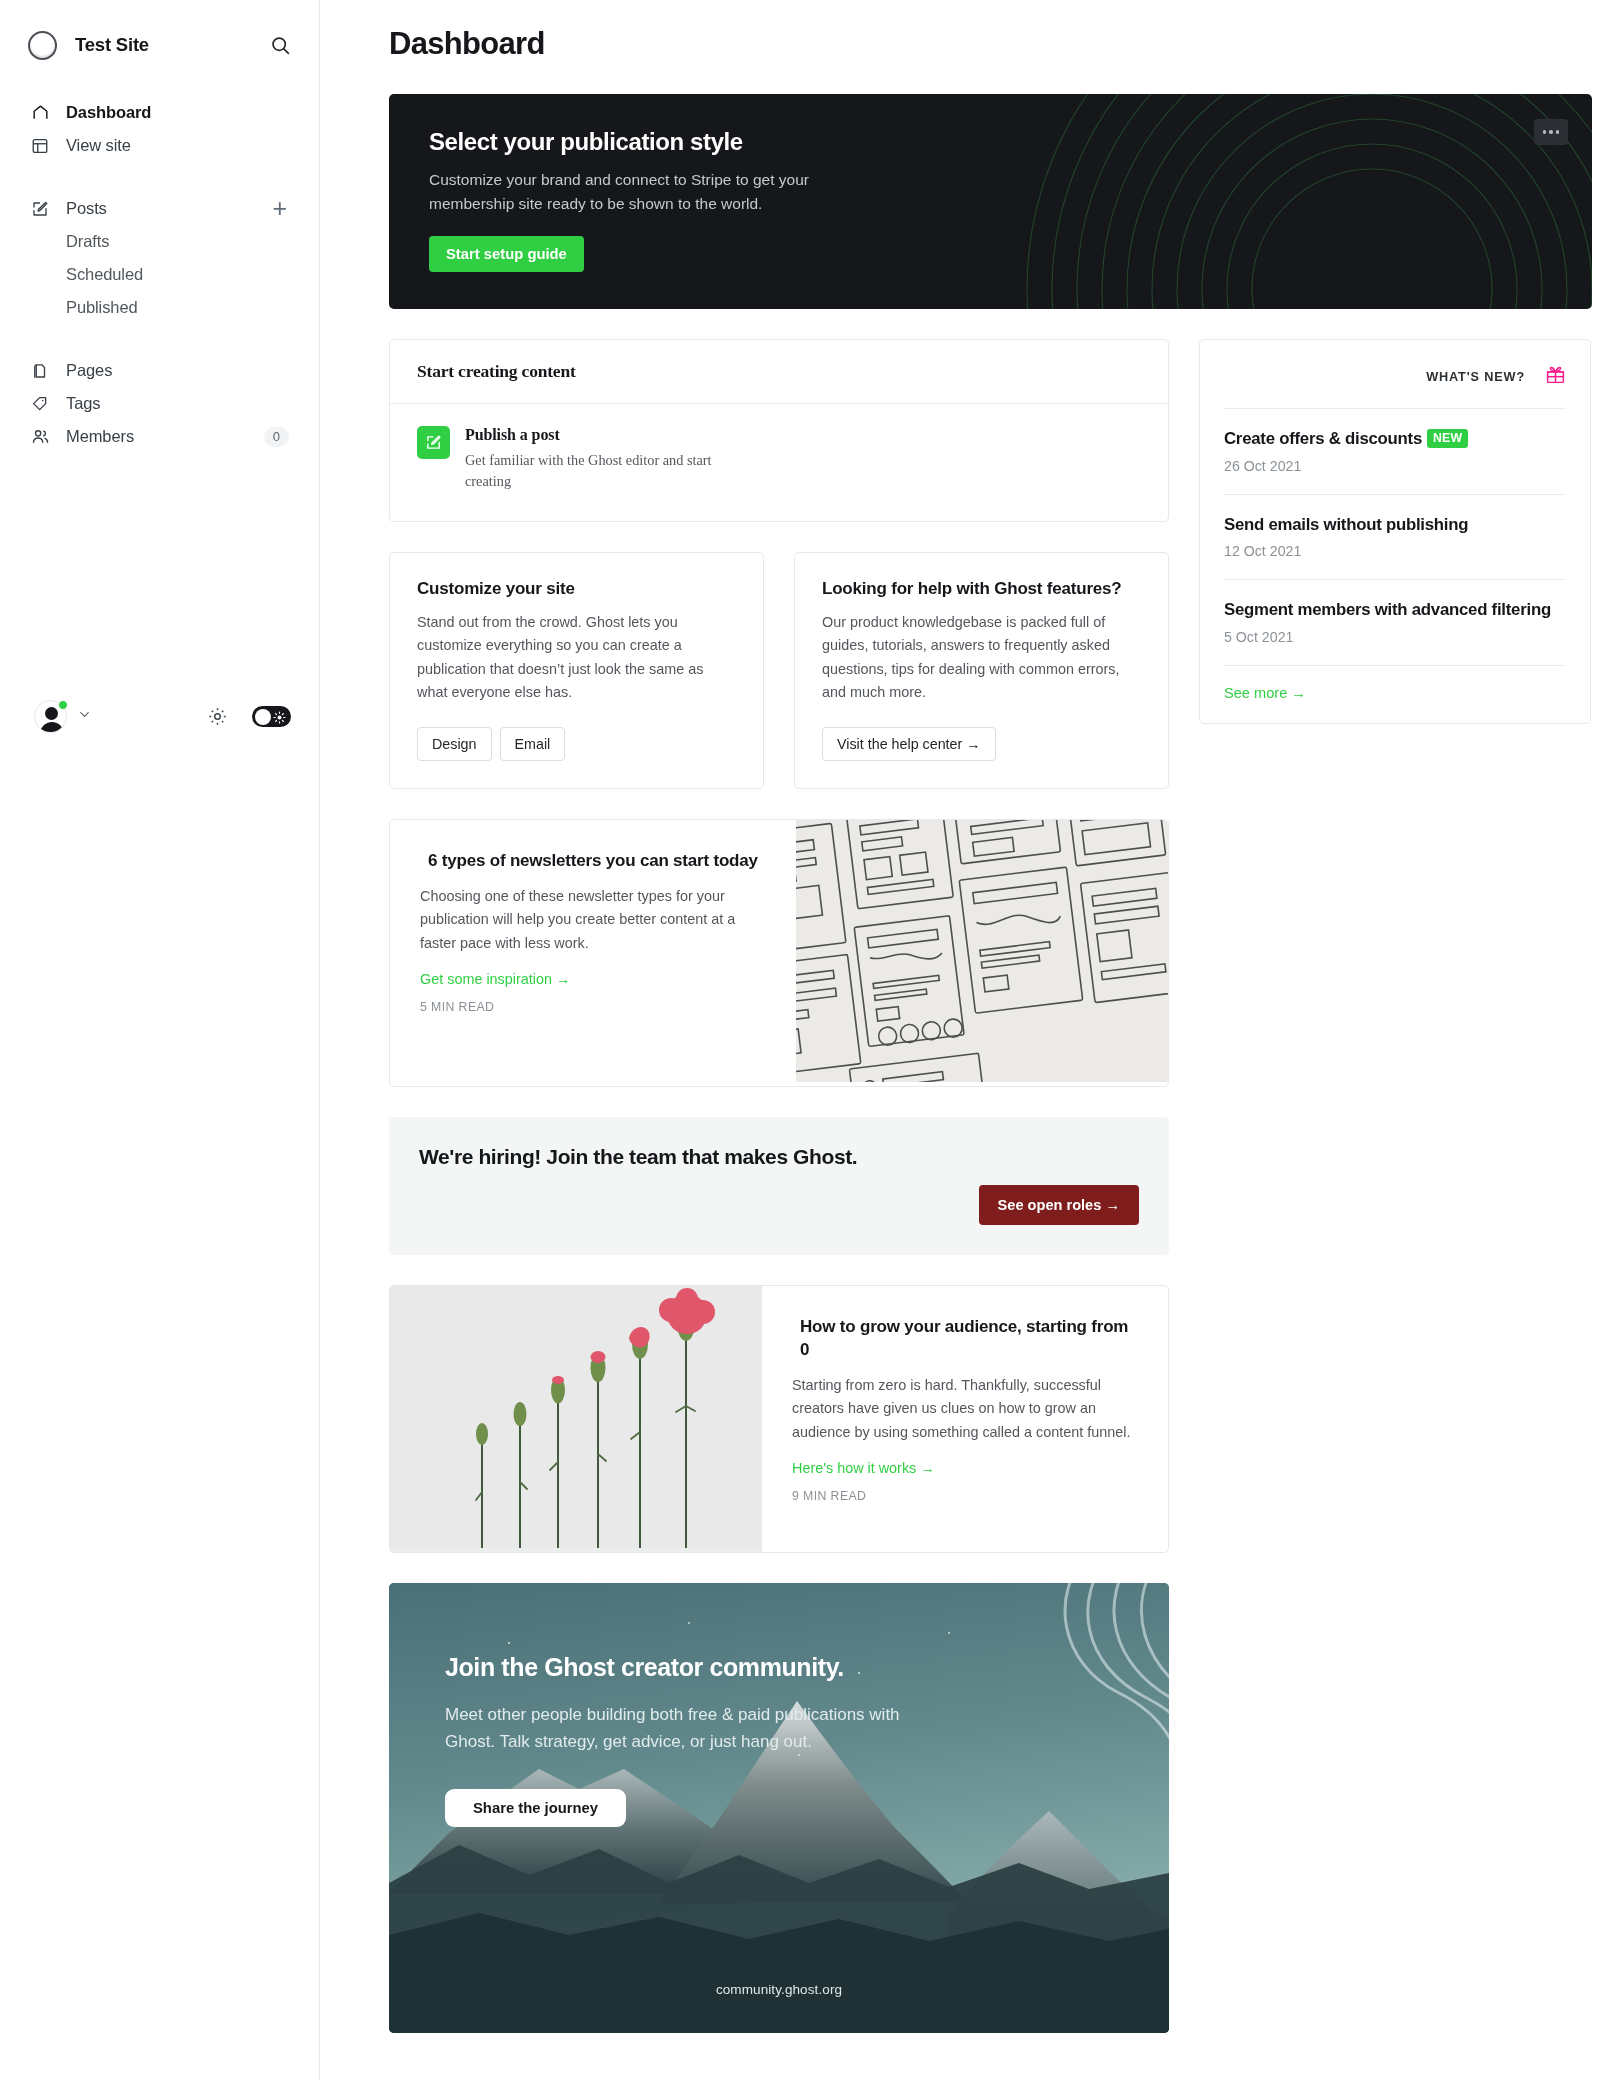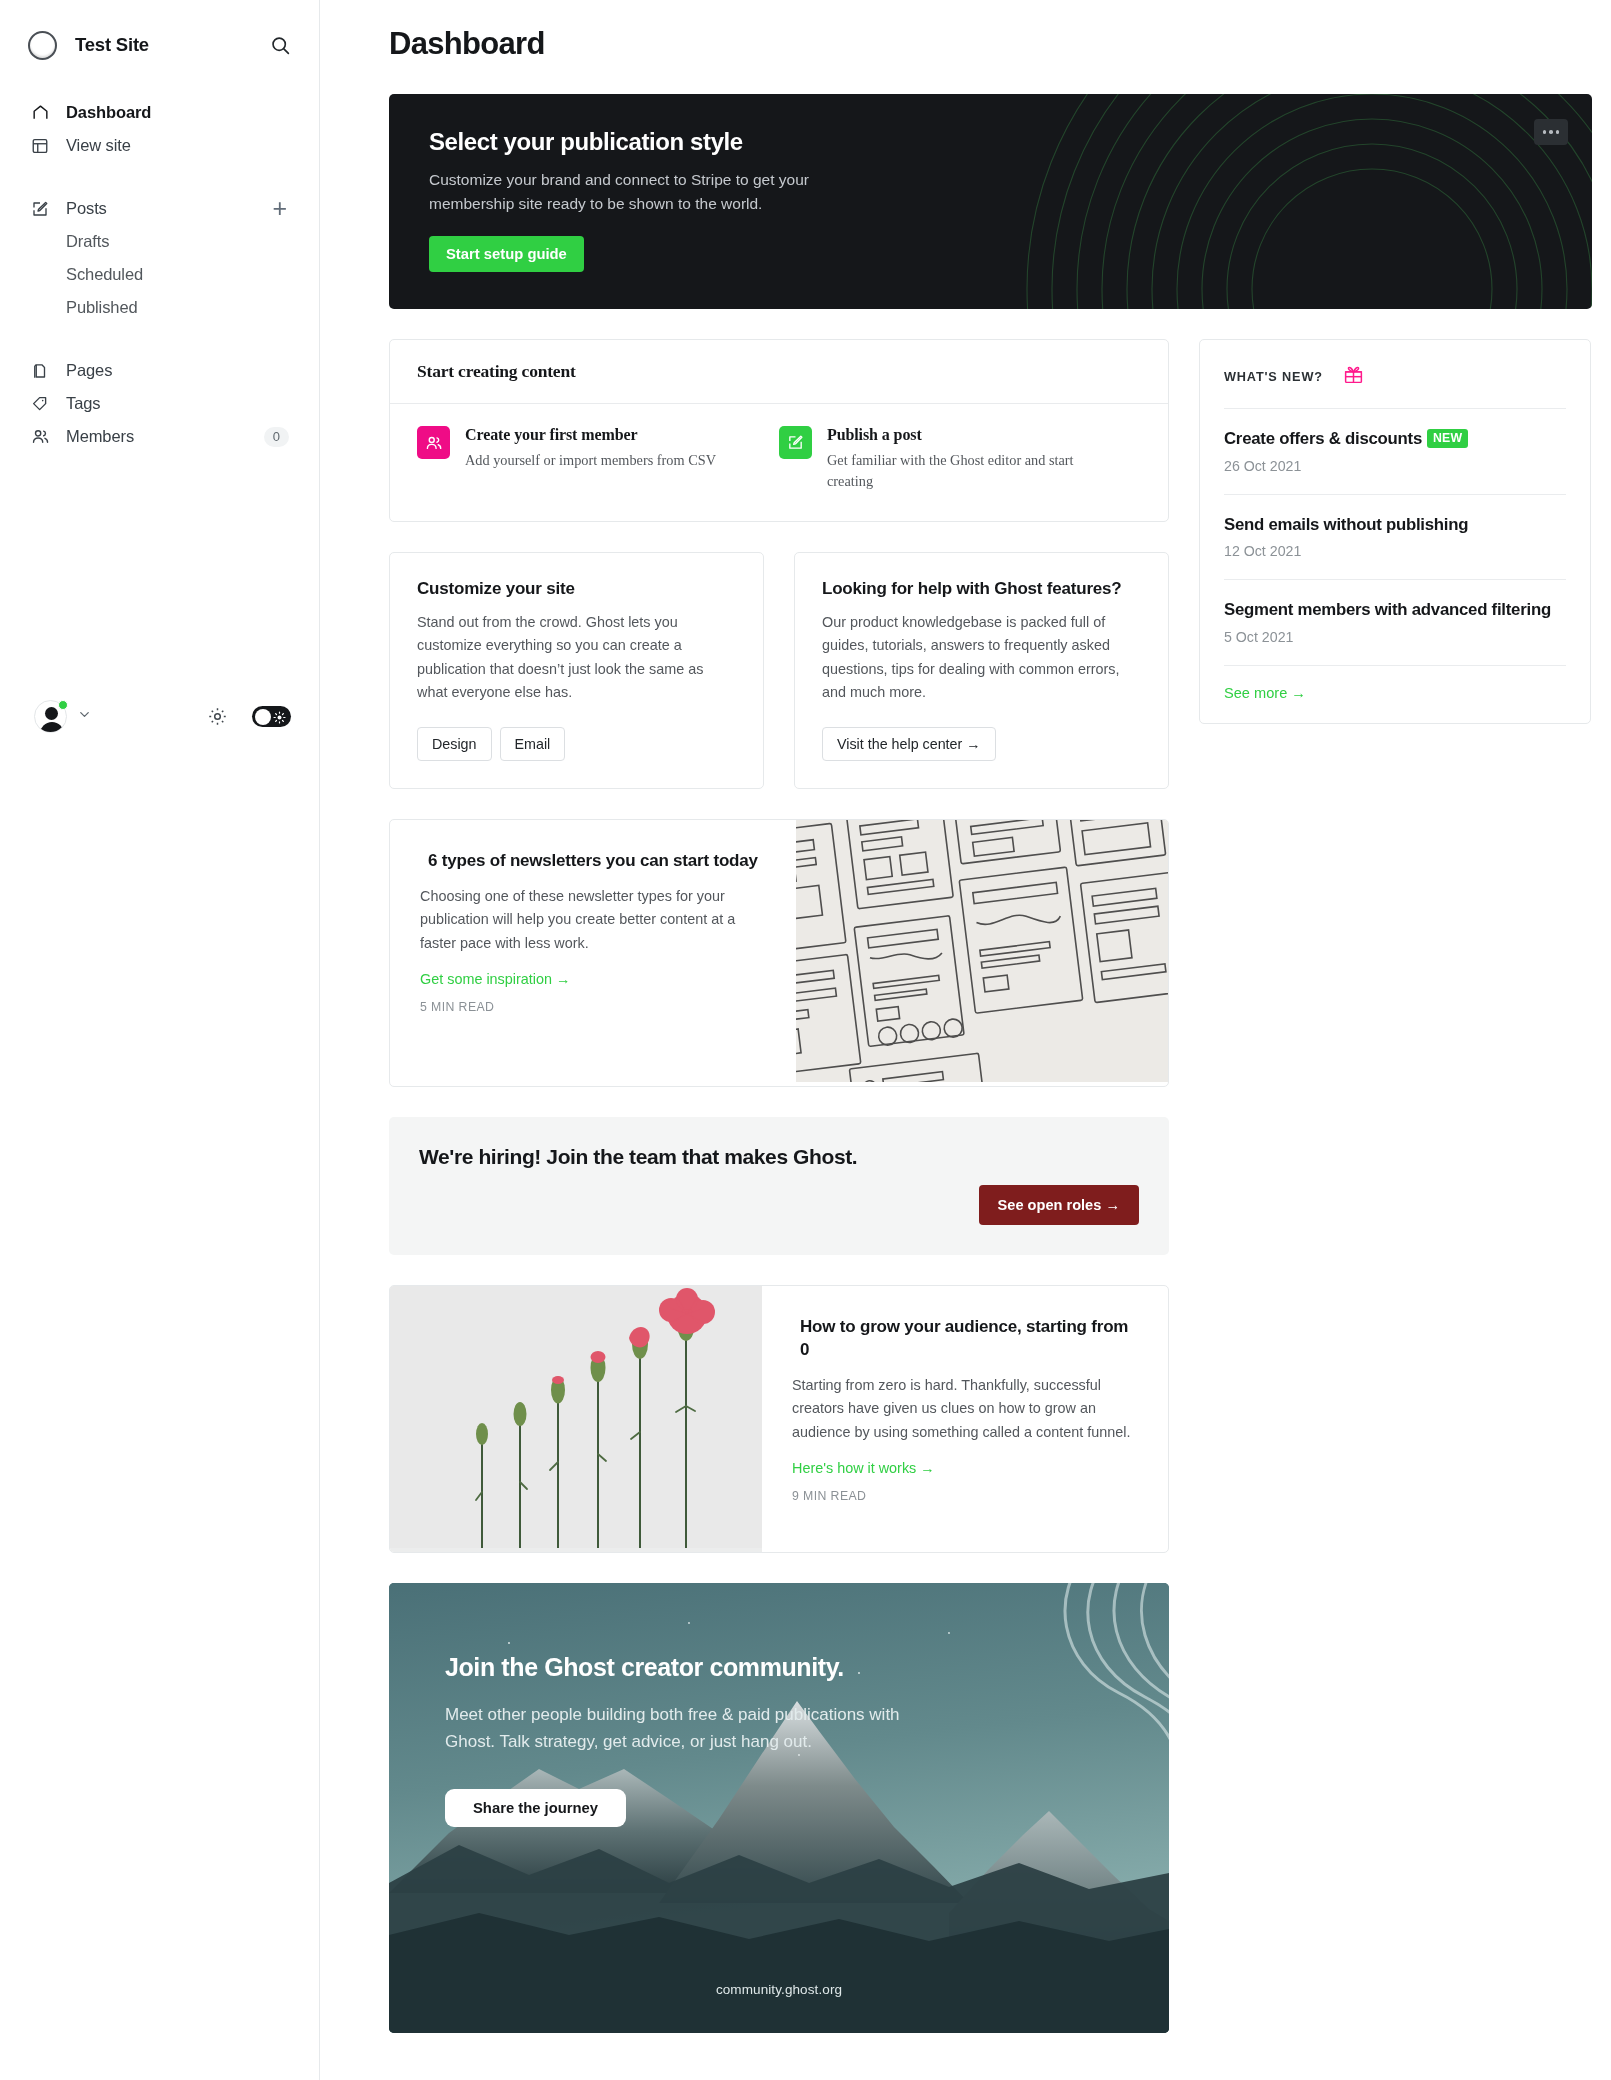--- a/index.html
+++ b/index.html
@@ -224,21 +224,21 @@
     border: none; cursor: pointer; font-family: inherit;
   }
   .comm-url {
     position: absolute; bottom: 36px; left: 0; right: 0; text-align: center;
     color: #dfe8e9; font-size: 13.5px; z-index: 6; letter-spacing: 0.1px;
   }
 
   
   .wn-card { padding: 0 24px; }
   .wn-head {
-    display: flex; align-items: center; justify-content: flex-start;
+    display: flex; align-items: center; justify-content: flex-end;
     padding: 24px 0 19px;
     gap: 20px;
   }
   .wn-head-label { font-size: 12.7px; font-weight: 700; letter-spacing: 0.85px; color: #2b3034; }
   .wn-item { padding: 19px 0 20px; border-top: 1px solid #eaecee; }
   .wn-title { font-size: 16.8px; font-weight: 700; line-height: 1.34; letter-spacing: -0.25px; color: #15171a; }
   .wn-new {
     display: inline-block; background: #30cf43; color: #fff; font-size: 12.3px;
     font-weight: 600; padding: 1px 6px 2px; border-radius: 3px;
     vertical-align: 2px; margin-left: 5px; letter-spacing: 0.2px;
@@ -410,34 +410,20 @@
     </section>
 
     <div class="content" style="margin-top:0;">
 
       <div class="col-left">
 
         <section class="card create-card">
           <div class="create-head">Start creating content</div>
           <div class="create-body">
 
-            <div class="create-item">
-              <span class="ci-icon pink">
-                <svg width="18" height="18" viewBox="0 0 24 24" fill="none" stroke="#fff" stroke-width="1.9" stroke-linecap="round">
-                    <circle cx="9" cy="8" r="3.3"></circle>
-                    <path d="M3.2 19.2c0-3.3 2.6-5.4 5.8-5.4s5.8 2.1 5.8 5.4"></path>
-                    <path d="M16 5.2a3 3 0 0 1 0 5.8"></path>
-                    <path d="M17.6 14.3c2 .7 3.3 2.5 3.3 4.9"></path>
-                  </svg>
-              </span>
-              <div class="ci-text">
-                <div class="ci-title">Create your first member</div>
-                <div class="ci-desc">Add yourself or import members from CSV</div>
-              </div>
-            </div>
 
             <div class="create-item">
               <span class="ci-icon green">
                 <svg width="17" height="17" viewBox="0 0 24 24" fill="none" stroke="#fff" stroke-width="1.9" stroke-linejoin="round">
                     <path d="M4 13.5V20h16v-9"></path>
                     <path d="M4 10V4h8"></path>
                     <path d="M19.5 3.2 21 4.7 11.8 14l-2.4.7.7-2.4z"></path>
                   </svg>
               </span>
               <div class="ci-text">

